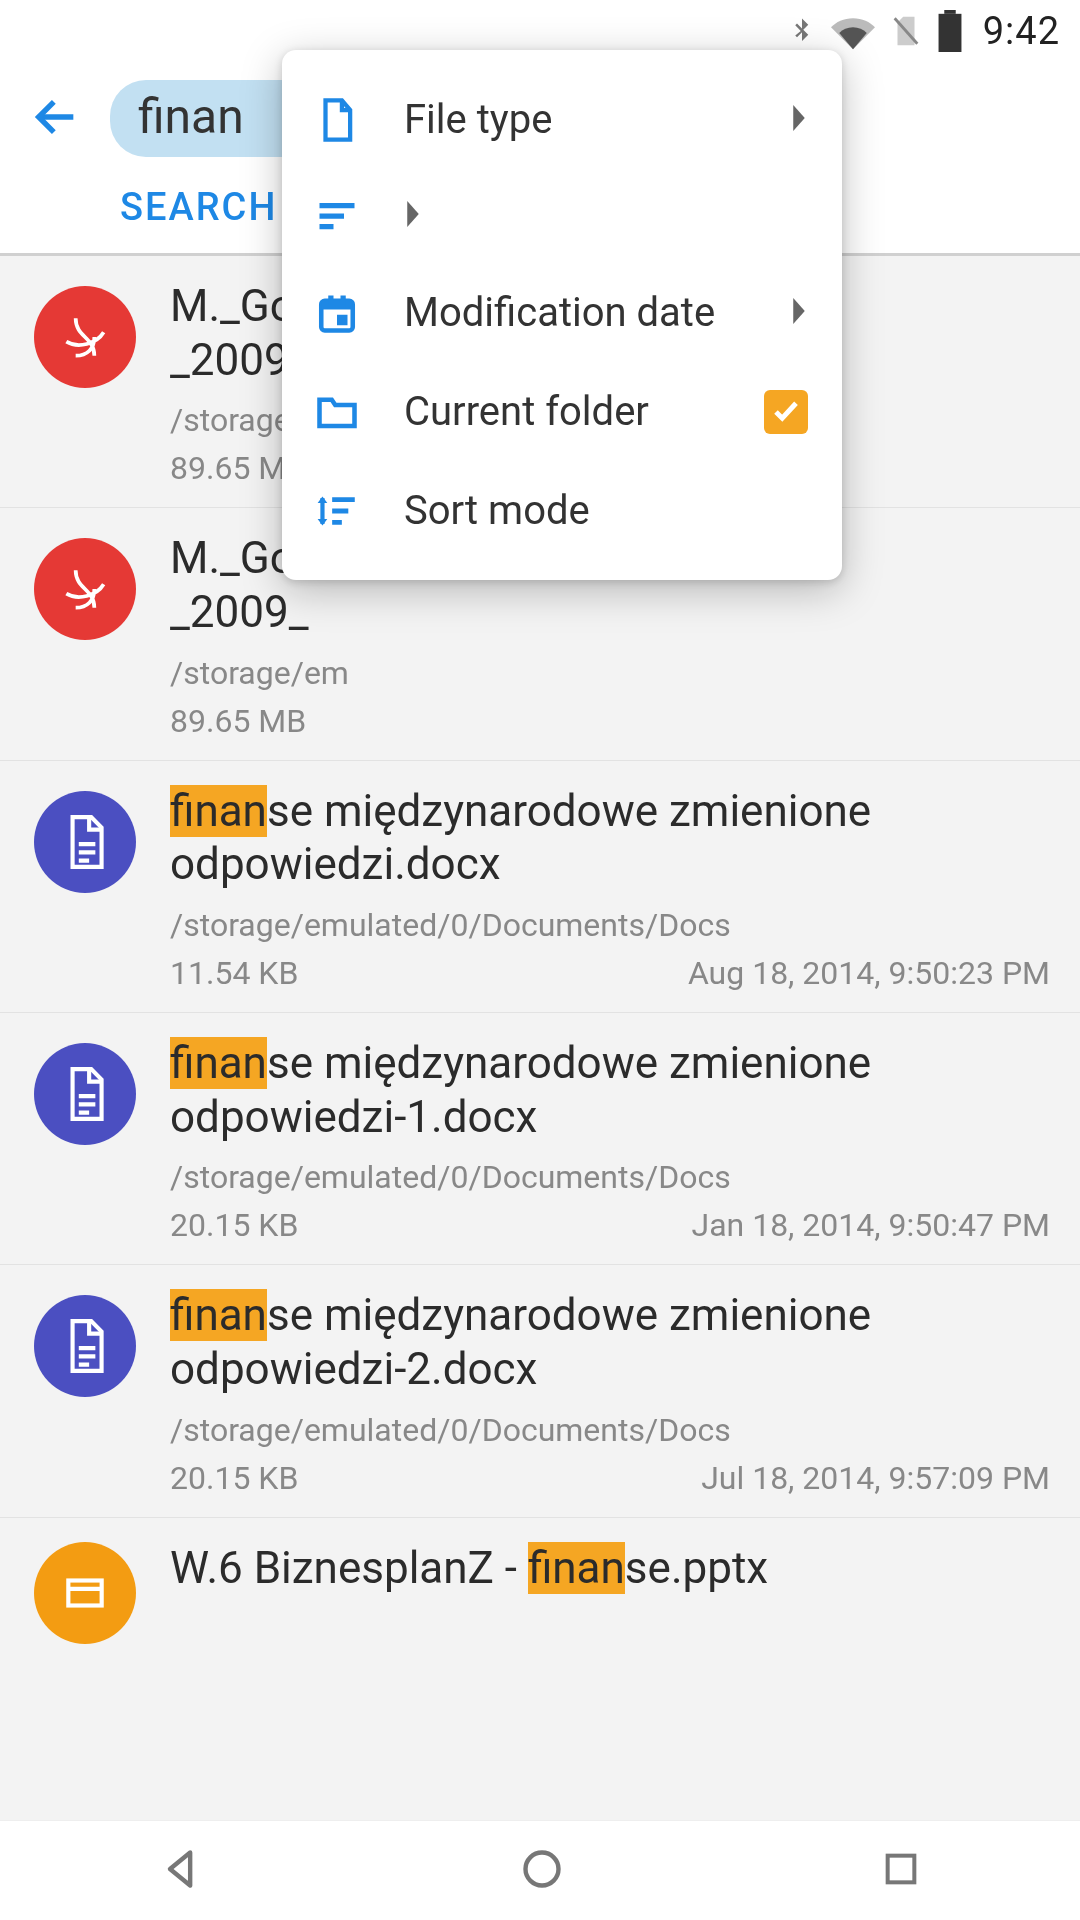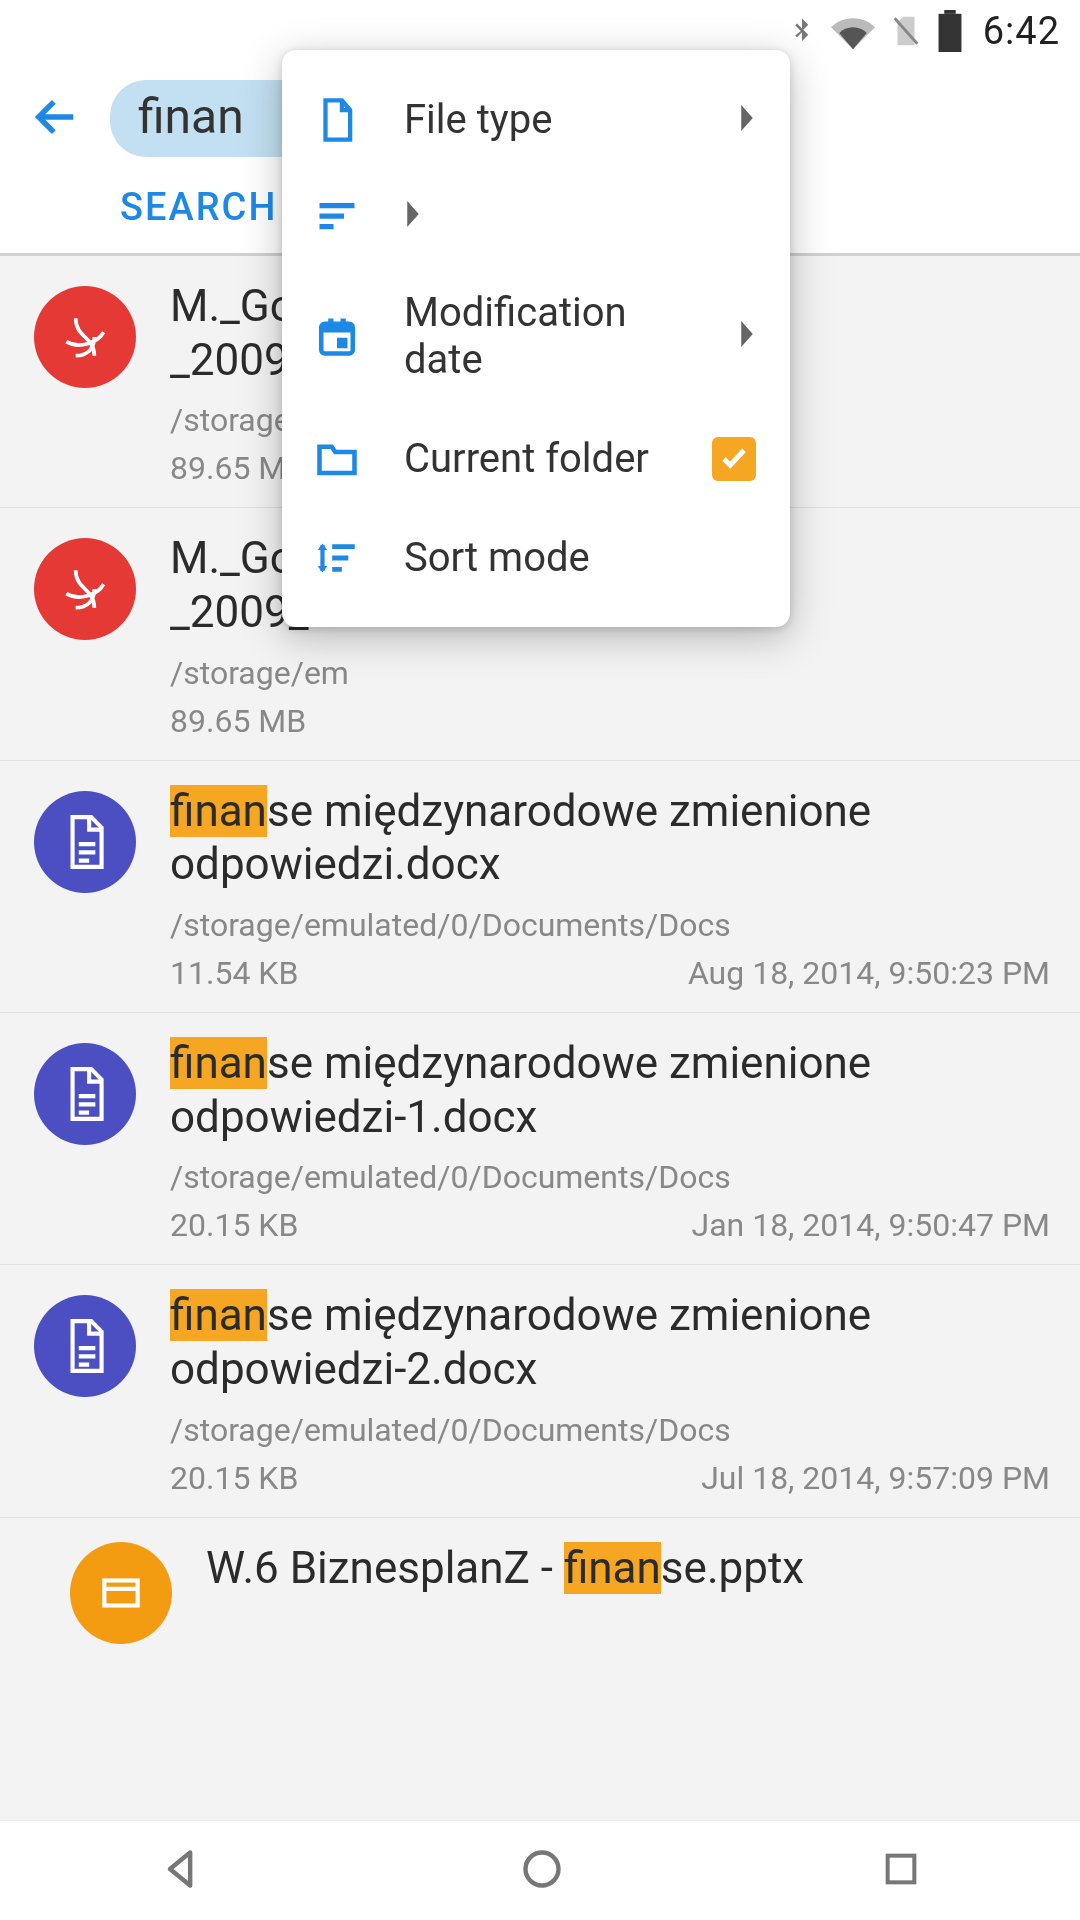--- a/index.html
+++ b/index.html
@@ -25,21 +25,21 @@
   .icon-pdf { background:#e53935; }
   .icon-doc { background:#4b4fc1; }
   .icon-ppt { background:#f39c12; }
   .row .info { flex:1; min-width:0; }
   .filename { font-size:44px; color:#2b2b2b; line-height:1.22; margin-bottom:14px; word-wrap:break-word; }
   .highlight { background:#f5a623; color:#2b2b2b; }
   .path { font-size:32px; color:#888; margin-bottom:10px; }
   .meta { display:flex; justify-content:space-between; font-size:32px; color:#888; }
 
   
-  .menu { position:absolute; top:50px; left:282px; width:508px; background:#fff; border-radius:14px; box-shadow:0 10px 40px rgba(0,0,0,0.25), 0 2px 8px rgba(0,0,0,0.15); padding:20px 0; z-index:50; }
+  .menu { position:absolute; top:50px; left:282px; width:560px; background:#fff; border-radius:14px; box-shadow:0 10px 40px rgba(0,0,0,0.25), 0 2px 8px rgba(0,0,0,0.15); padding:20px 0; z-index:50; }
   .menu-item { display:flex; align-items:center; padding:26px 34px; gap:46px; }
   .menu-item .mi-icon { width:42px; height:42px; display:flex; align-items:center; justify-content:center; color:#1e88e5; flex:0 0 42px; }
   .menu-item .mi-label { font-size:40px; color:#333; flex:1; }
   .menu-item .chev { color:#666; flex:0 0 auto; }
   .menu-item .checkbox { width:44px; height:44px; background:#f5a623; border-radius:6px; display:flex; align-items:center; justify-content:center; }
 
   
   .navbar { position:absolute; bottom:0; left:0; right:0; height:100px; background:#fff; display:flex; justify-content:space-around; align-items:center; border-top:1px solid #eee; }
   .navbtn { color:#666; }
 </style>
@@ -63,21 +63,21 @@
         <path fill="#ccc" d="M18 2h-8L6 6v16h12V2z"></path>
         <path stroke="#888" stroke-width="2" d="M4 3l16 18"></path>
       </svg>
   </span>
   <span class="status-icon">
     <svg width="26" height="42" viewBox="0 0 12 22">
         <rect x="3" y="0" width="6" height="2" fill="#333"></rect>
         <rect x="0" y="2" width="12" height="20" fill="#333"></rect>
       </svg>
   </span>
-  <span class="time">6:42</span>
+  <span class="time">9:42</span>
 </div>
 
 <div class="search-header">
   <span class="back-arrow">
     <svg width="52" height="52" viewBox="0 0 24 24" fill="none" stroke="#1e88e5" stroke-width="2.5">
         <path d="M20 12H5"></path>
         <path d="M11 5l-7 7 7 7"></path>
       </svg>
   </span>
   <div class="search-pill">finan</div>
@@ -178,21 +178,21 @@
         <span class="highlight">finan</span><span>se międzynarodowe zmienione odpowiedzi-2.docx</span>
       </div>
       <div class="path">/storage/emulated/0/Documents/Docs</div>
       <div class="meta">
         <span>20.15 KB</span>
         <span>Jul 18, 2014, 9:57:09 PM</span>
       </div>
     </div>
   </div>
 
-  <div class="row" style="border-bottom:none; padding-bottom:0;margin-left:36px;">
+  <div class="row" style="border-bottom:none; padding-bottom:0;">
     <div class="icon-wrap icon-ppt" style="margin-top:0;">
       <svg width="50" height="54" viewBox="0 0 24 24" fill="none" stroke="#fff" stroke-width="2">
           <rect x="4" y="6" width="16" height="12"></rect>
           <path d="M4 10h16"></path>
         </svg>
     </div>
     <div class="info">
       <div class="filename">
         <span>W.6 BiznesplanZ - </span><span class="highlight">finan</span><span>se.pptx</span>
       </div>

